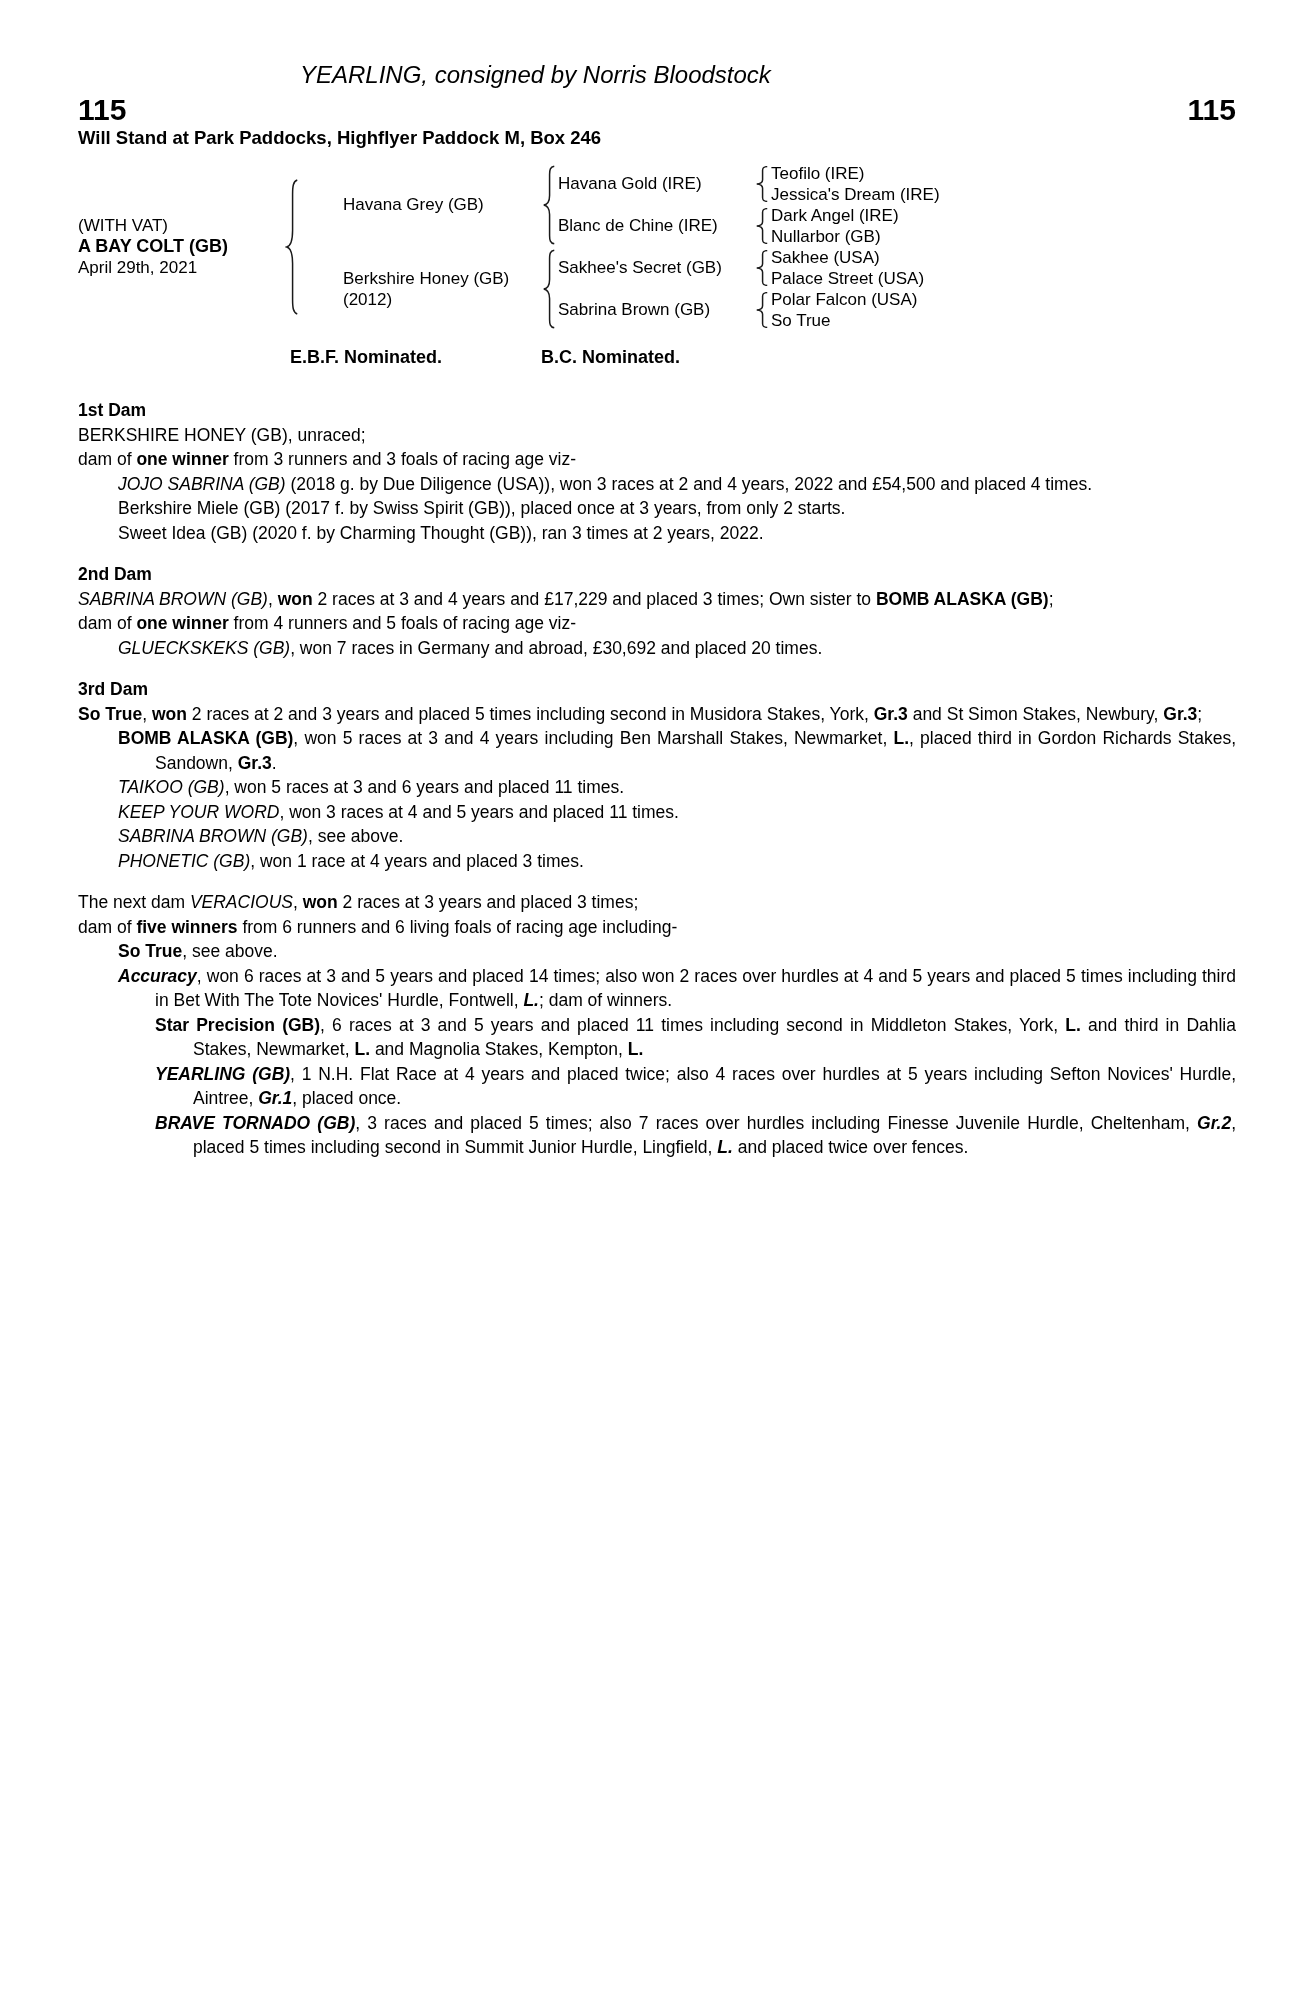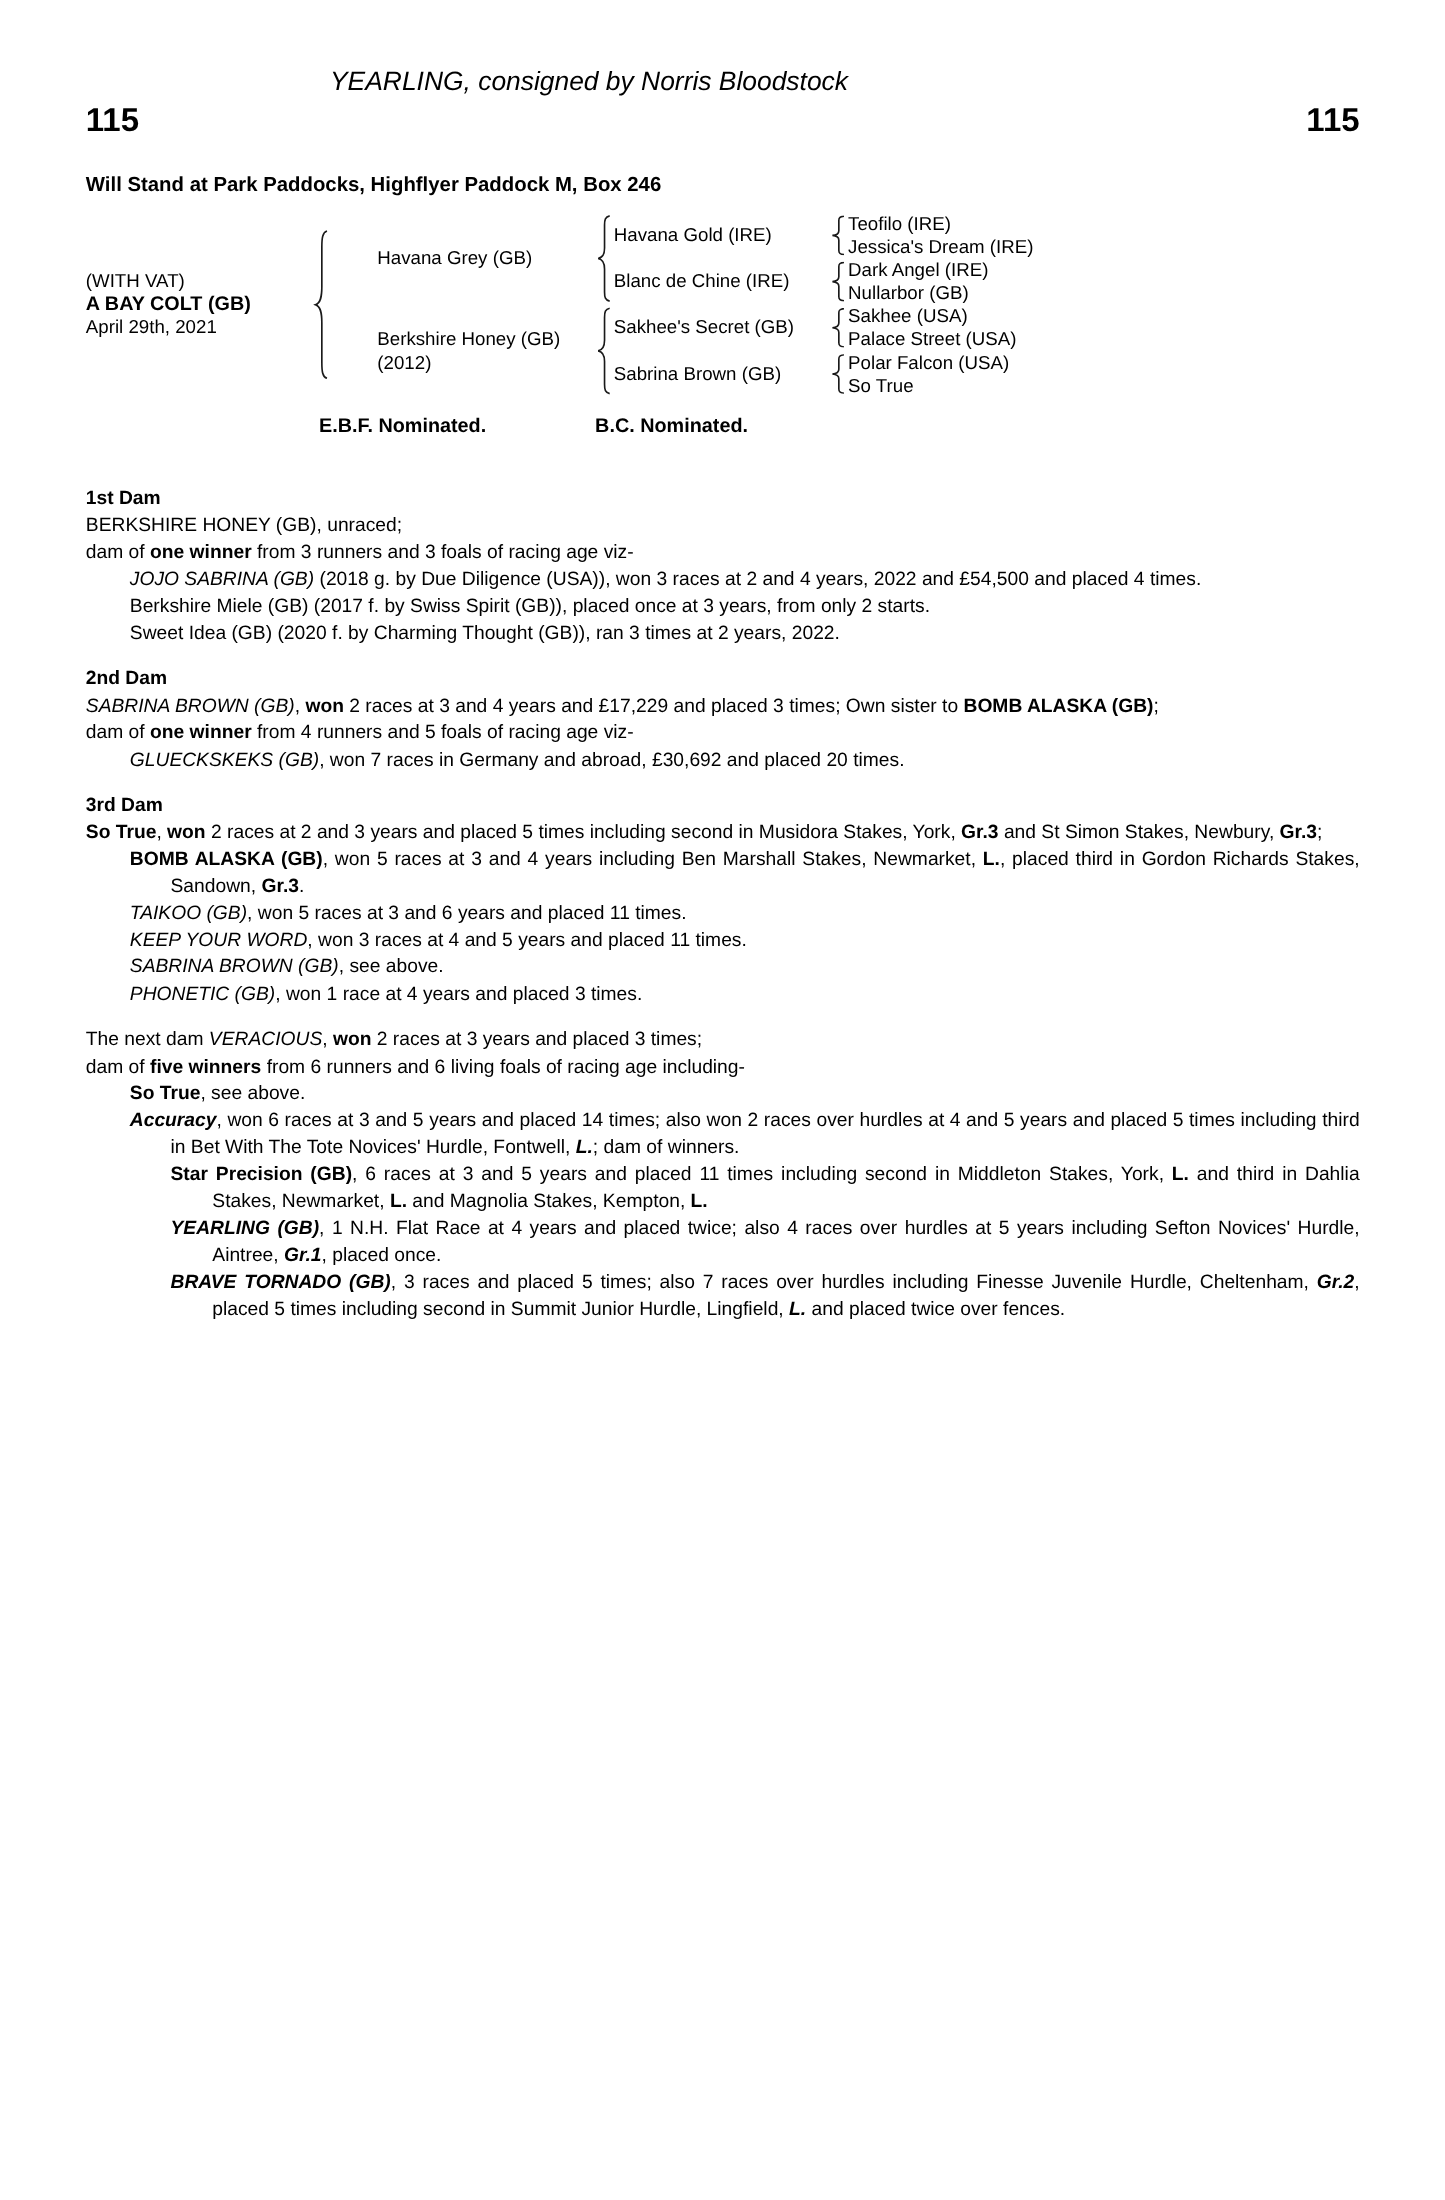--- a/index.html
+++ b/index.html
@@ -25,21 +25,21 @@
     display: flex;
     justify-content: space-between;
     font-weight: bold;
     font-size: 30px;
     line-height: 1.05;
     margin-top: 2px;
   }
   .stand {
     font-weight: bold;
     font-size: 18.5px;
-    margin-top: 30px;
+    margin-top: 0;
   }
 
   
   .pedigree {
     display: flex;
     align-items: center;
     margin-top: 12px;
     font-size: 17px;
     line-height: 21px;
   }
@@ -57,21 +57,21 @@
   .gen2-group { display: flex; align-items: center; height: 42px; }
   .gen2-name { flex: 0 0 195px; }
   .gen3-col { display: flex; flex-direction: column; flex: 1; }
   .gen3-name { height: 21px; white-space: nowrap; }
 
   .noms { display: flex; font-weight: bold; font-size: 18px; margin-top: 14px; gap: 37px; }
   .noms .ebf { margin-left: 212px; }
   .noms .bc { margin-left: 62px; }
 
   
-  .details { margin-top: 40px; }
+  .details { margin-top: 28px; }
   .section { margin-top: 17px; }
   .section:first-child { margin-top: 0; }
   .sec-heading { font-weight: bold; }
   p.line { margin: 0; text-align: justify; }
   p.L1 { padding-left: 77px; text-indent: -37px; }
   p.L2 { padding-left: 115px; text-indent: -38px; }
   .b { font-weight: bold; }
   .i { font-style: italic; }
 </style>
 </head>

